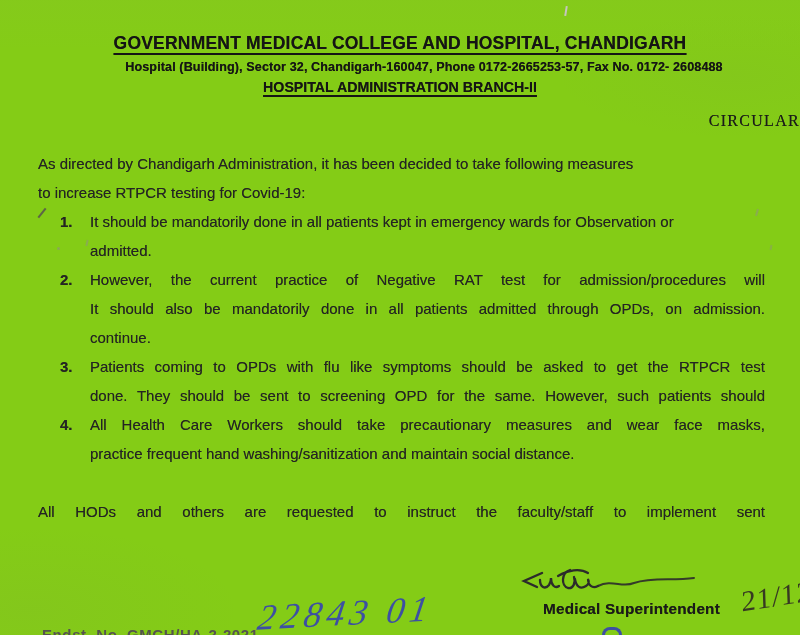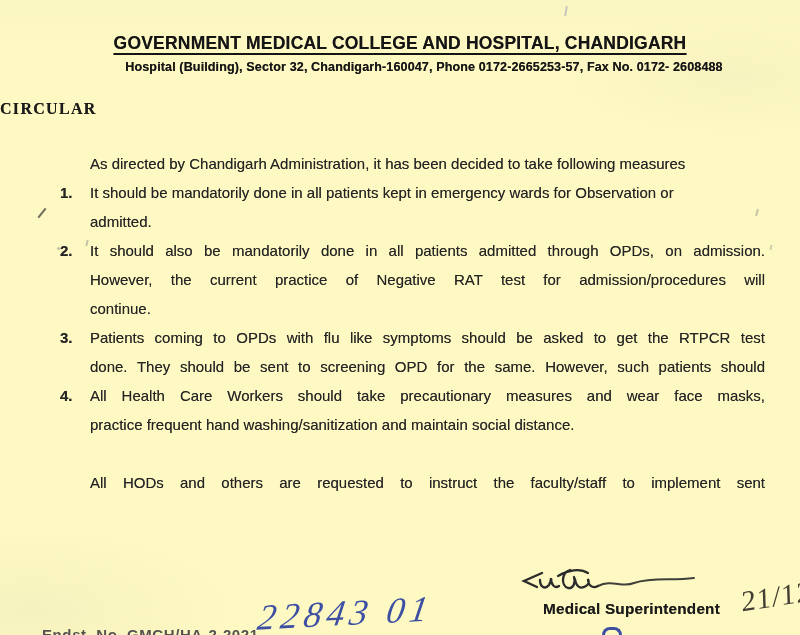--- a/index.html
+++ b/index.html
@@ -1,44 +1,44 @@
 <!DOCTYPE html>
 <html><head>
 <meta charset="utf-8">
 <style>
   html,body{margin:0;padding:0;background:#e9e9e7;}
   .page{
     position:relative;width:800px;height:635px;margin:0 auto;
-    background:#fef9c3;overflow:hidden;
+    background:#84cc16;overflow:hidden;
     font-family:"Liberation Sans",sans-serif;color:#262626;
   }
   .page::before{content:"";position:absolute;inset:0;pointer-events:none;
     background:
       radial-gradient(ellipse 260px 90px at 92% 12%, rgba(120,120,115,0.05), transparent 70%),
       radial-gradient(ellipse 300px 120px at 4% 96%, rgba(120,120,115,0.06), transparent 70%),
       linear-gradient(180deg, rgba(150,150,145,0.04), rgba(255,255,255,0) 8%);
   }
   
   .header{position:absolute;top:33px;left:0;right:0;text-align:center;color:#151515;
           text-shadow:0 0 .6px rgba(10,10,10,.65);}
   .title{font-size:17.5px;font-weight:bold;letter-spacing:.2px;
          text-decoration:underline;text-decoration-thickness:2px;text-underline-offset:4px;}
   .address{margin-top:6px;font-size:12.6px;font-weight:bold;letter-spacing:.1px;padding-left:48px;}
   .branch{margin-top:5px;font-size:14.2px;font-weight:bold;
           text-decoration:underline;text-decoration-thickness:1.8px;text-underline-offset:3px;}
-  .circular{position:absolute;top:100px;left:0;right:0;text-align:left;
-            font-family:"Liberation Serif",serif;font-weight:bold;font-size:16px;
+  .circular{position:absolute;top:112px;left:0;right:0;text-align:right;
+            font-family:"Liberation Serif",serif;font-weight:normal;font-size:16px;
             letter-spacing:1.3px;color:#1b1b1b;text-shadow:0 0 .5px rgba(10,10,10,.6);}
   
   .content{position:absolute;top:149px;left:38px;width:727px;
            font-size:15px;line-height:29px;color:#242424;
            text-shadow:0 0 .45px rgba(25,25,25,.55);}
   .ln{white-space:nowrap;}
   .ln.j{white-space:normal;text-align:justify;text-align-last:justify;}
-  .indent{margin-left:52px;}
+  .indent{}
   .list{margin:0;padding:0;list-style:none;}
   .list li{position:relative;padding-left:52px;}
   .num{position:absolute;left:22px;top:0;font-weight:bold;}
   .closing{margin-top:29px;}
   
   .sig-scribble{position:absolute;left:520px;top:566px;width:178px;height:38px;}
   .sig-role{position:absolute;left:543px;top:600px;font-weight:bold;font-size:15.3px;
             color:#1a1a1a;text-shadow:0 0 .5px rgba(10,10,10,.6);letter-spacing:.2px;}
   .date-note{position:absolute;left:741px;top:580px;font-size:29px;color:#2f2a24;
              font-family:"Liberation Serif",serif;transform:rotate(-9deg) skewX(-7deg);
@@ -62,39 +62,41 @@
   .speck-apo3{left:770px;top:245px;width:2px;height:5px;transform:rotate(10deg);opacity:.4;}
 </style>
 </head>
 <body>
 
 <div class="page">
 
   <div class="header">
     <div class="title">GOVERNMENT MEDICAL COLLEGE AND HOSPITAL, CHANDIGARH</div>
     <div class="address">Hospital (Building), Sector 32, Chandigarh-160047, Phone 0172-2665253-57, Fax No. 0172- 2608488</div>
+    <div class="branch">HOSPITAL ADMINISTRATION BRANCH-II</div>
   </div>
 
   <div class="circular">CIRCULAR</div>
 
   <div class="content">
     <div class="intro">
       <div class="ln indent">As directed by Chandigarh Administration, it has been decided to take following measures</div>
+      <div class="ln">to increase RTPCR testing for Covid-19:</div>
     </div>
 
     <ol class="list">
       <li>
         <span class="num">1.</span>
         <div class="ln">It should be mandatorily done in all patients kept in emergency wards for Observation or</div>
         <div class="ln">admitted.</div>
       </li>
       <li>
         <span class="num">2.</span>
+        <div class="ln j">However, the current practice of Negative RAT test for admission/procedures will</div>
         <div class="ln j">It should also be mandatorily done in all patients admitted through OPDs, on admission.</div>
-        <div class="ln j">However, the current practice of Negative RAT test for admission/procedures will</div>
         <div class="ln">continue.</div>
       </li>
       <li>
         <span class="num">3.</span>
         <div class="ln j">Patients coming to OPDs with flu like symptoms should be asked to get the RTPCR test</div>
         <div class="ln j">done. They should be sent to screening OPD for the same. However, such patients should</div>
       </li>
       <li>
         <span class="num">4.</span>
         <div class="ln j">All Health Care Workers should take precautionary measures and wear face masks,</div>

